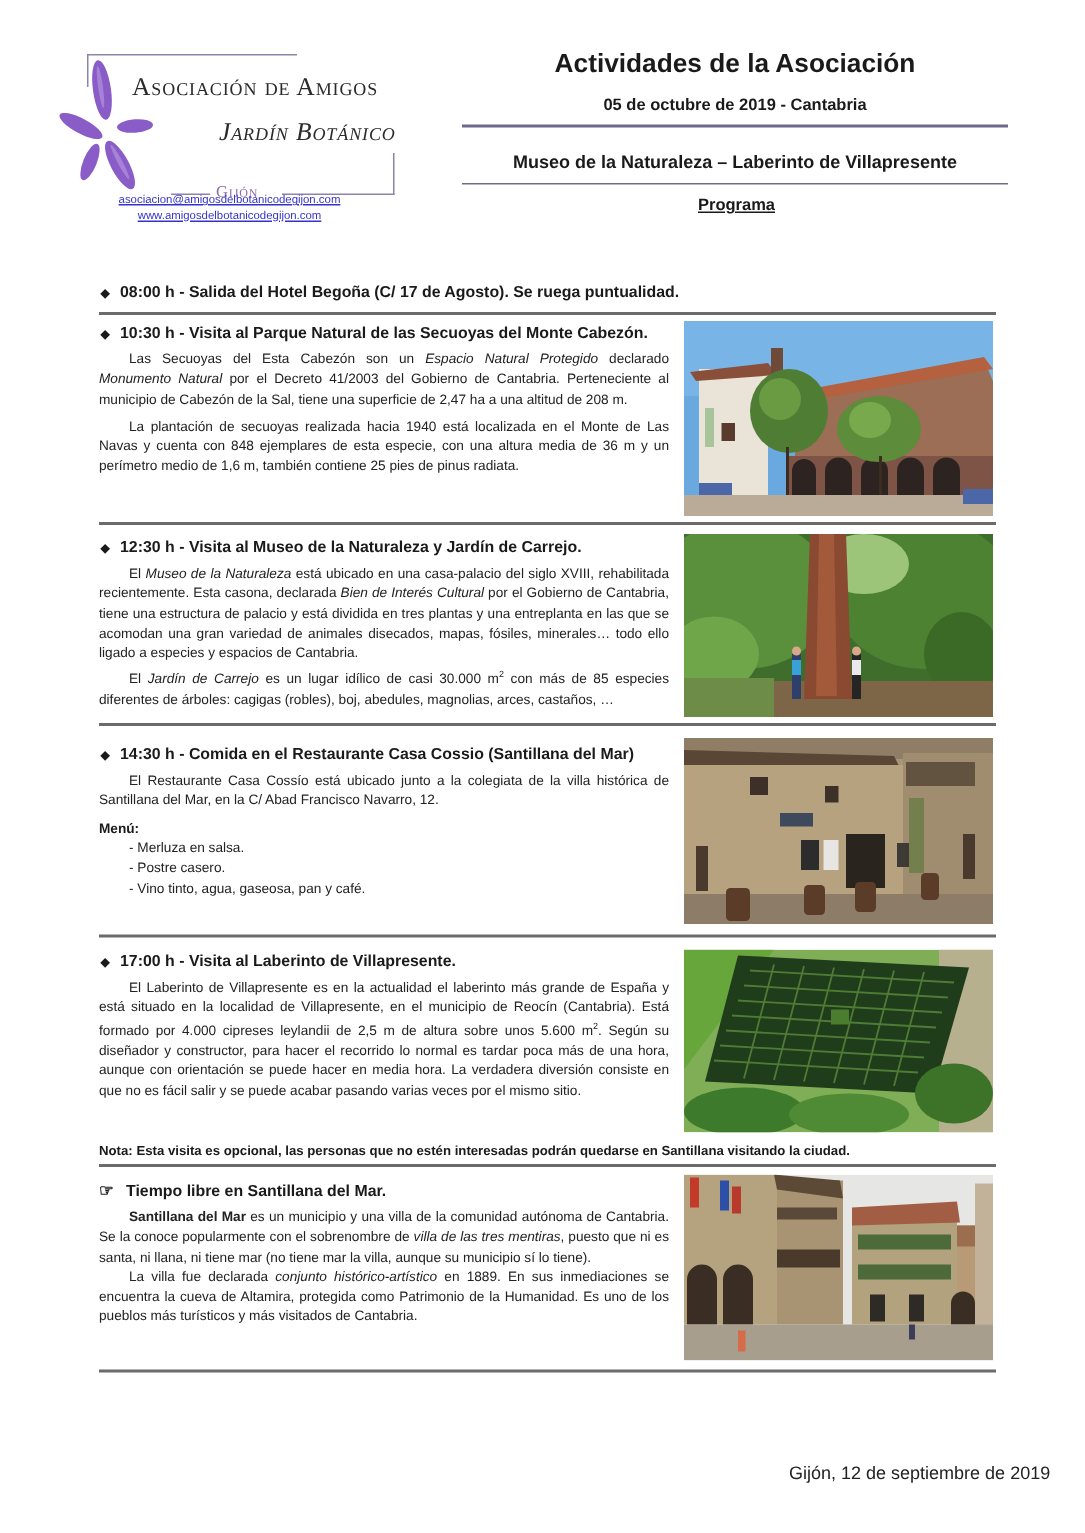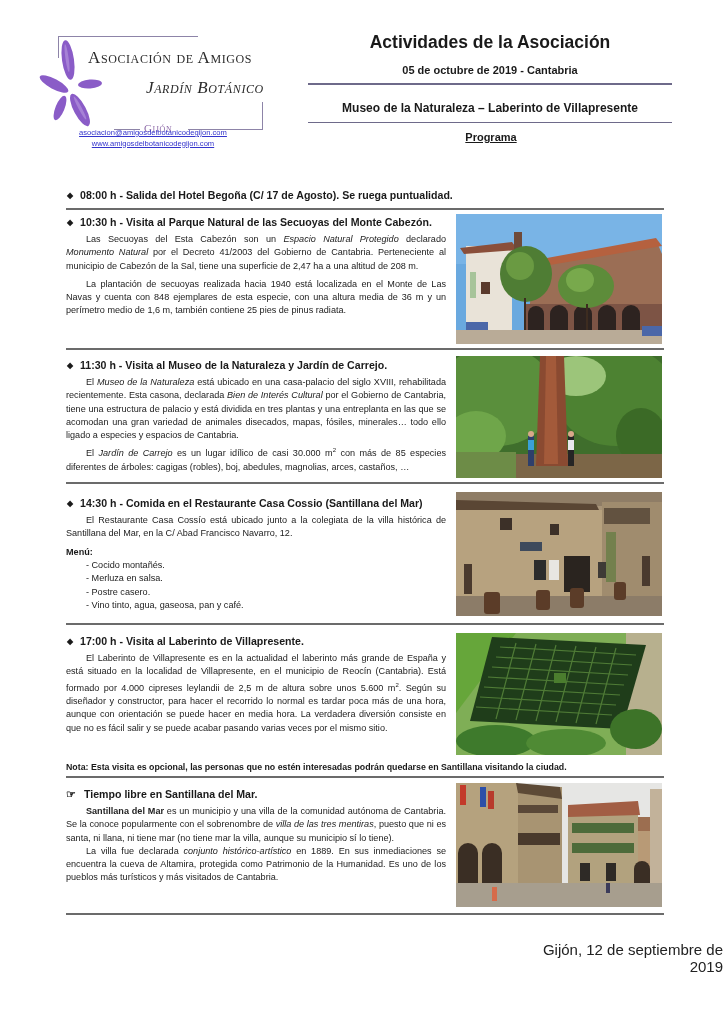--- a/index.html
+++ b/index.html
@@ -36,21 +36,21 @@
     .para.tight { margin-top: 0; }
     .para em { font-style: italic; }
     .para b { font-weight: bold; }
     .menu-title { font-size: 9.1px; font-weight: bold; line-height: 13px; margin-top: 5px; }
     .menu-item { font-size: 9.1px; line-height: 13.5px; padding-left: 20px; color: #222; }
     .nota { position: absolute; left: 66px; top: 762px; font-size: 8.8px; font-weight: bold; white-space: nowrap; }
 
     .photo { position: absolute; left: 456px; width: 206px; overflow: hidden; }
     .photo svg { display: block; width: 100%; height: 100%; }
 
-    .footer-date { position: absolute; left: 526px; top: 941px; font-size: 15px; color: #222; text-align: right; }
+    .footer-date { position: absolute; left: 526px; top: 975px; font-size: 12px; color: #222; text-align: right; }
   </style>
 </head>
 <body>
 
 <div class="logo">
   <div class="logo-frame-top"></div>
   <div class="logo-frame-left"></div>
   <div class="logo-frame-right"></div>
   <div class="logo-frame-bottom"></div>
   <div class="logo-gijon-line"></div>
@@ -133,21 +133,21 @@
     <rect x="10" y="108" width="22" height="8" fill="#4b67a8"></rect>
     <rect x="186" y="112" width="20" height="10" fill="#4b67a8"></rect>
   </svg>
 </div>
 <div class="rule" style="top:348px;"></div>
 
 <div class="section" style="top:358px;">
   <div class="text-col">
     <div class="heading">
       <span class="bullet">◆</span>
-      <span>11:30 h - Visita al Museo de la Naturaleza y Jardín de Carrejo.</span>
+      <span>12:30 h - Visita al Museo de la Naturaleza y Jardín de Carrejo.</span>
     </div>
     <p class="para"><span>El </span><em>Museo de la Naturaleza</em><span> está ubicado en una casa-palacio del siglo XVIII, rehabilitada recientemente. Esta casona, declarada </span><em>Bien de Interés Cultural</em><span> por el Gobierno de Cantabria, tiene una estructura de palacio y está dividida en tres plantas y una entreplanta en las que se acomodan una gran variedad de animales disecados, mapas, fósiles, minerales… todo ello ligado a especies y espacios de Cantabria.</span></p>
     <p class="para tight" style="margin-top:2px;"><span>El </span><em>Jardín de Carrejo</em><span> es un lugar idílico de casi 30.000 m</span><sup style="font-size:6px;">2</sup><span> con más de 85 especies diferentes de árboles: cagigas (robles), boj, abedules, magnolias, arces, castaños, …</span></p>
   </div>
 </div>
 <div class="photo" style="top:356px;height:122px;">
   <svg viewBox="0 0 206 122" preserveAspectRatio="none">
     <rect width="206" height="122" fill="#3f6e2c"></rect>
     <ellipse cx="40" cy="40" rx="60" ry="50" fill="#5a8f3c"></ellipse>
     <ellipse cx="160" cy="40" rx="60" ry="50" fill="#4d8232"></ellipse>
@@ -169,21 +169,20 @@
 <div class="rule" style="top:482px;"></div>
 
 <div class="section" style="top:496px;">
   <div class="text-col">
     <div class="heading">
       <span class="bullet">◆</span>
       <span>14:30 h - Comida en el Restaurante Casa Cossio (Santillana del Mar)</span>
     </div>
     <p class="para">El Restaurante Casa Cossío está ubicado junto a la colegiata de la villa histórica de Santillana del Mar, en la C/ Abad Francisco Navarro, 12.</p>
     <div class="menu-title">Menú:</div>
-    <div class="menu-item">- Cocido montañés.</div>
     <div class="menu-item">- Merluza en salsa.</div>
     <div class="menu-item">- Postre casero.</div>
     <div class="menu-item">- Vino tinto, agua, gaseosa, pan  y café.</div>
   </div>
 </div>
 <div class="photo" style="top:492px;height:124px;">
   <svg viewBox="0 0 206 124" preserveAspectRatio="none">
     <rect width="206" height="124" fill="#a89478"></rect>
     <rect x="0" y="0" width="206" height="14" fill="#8f7d66"></rect>
     <polygon points="0,8 140,12 146,24 0,18" fill="#5a4634"></polygon>

